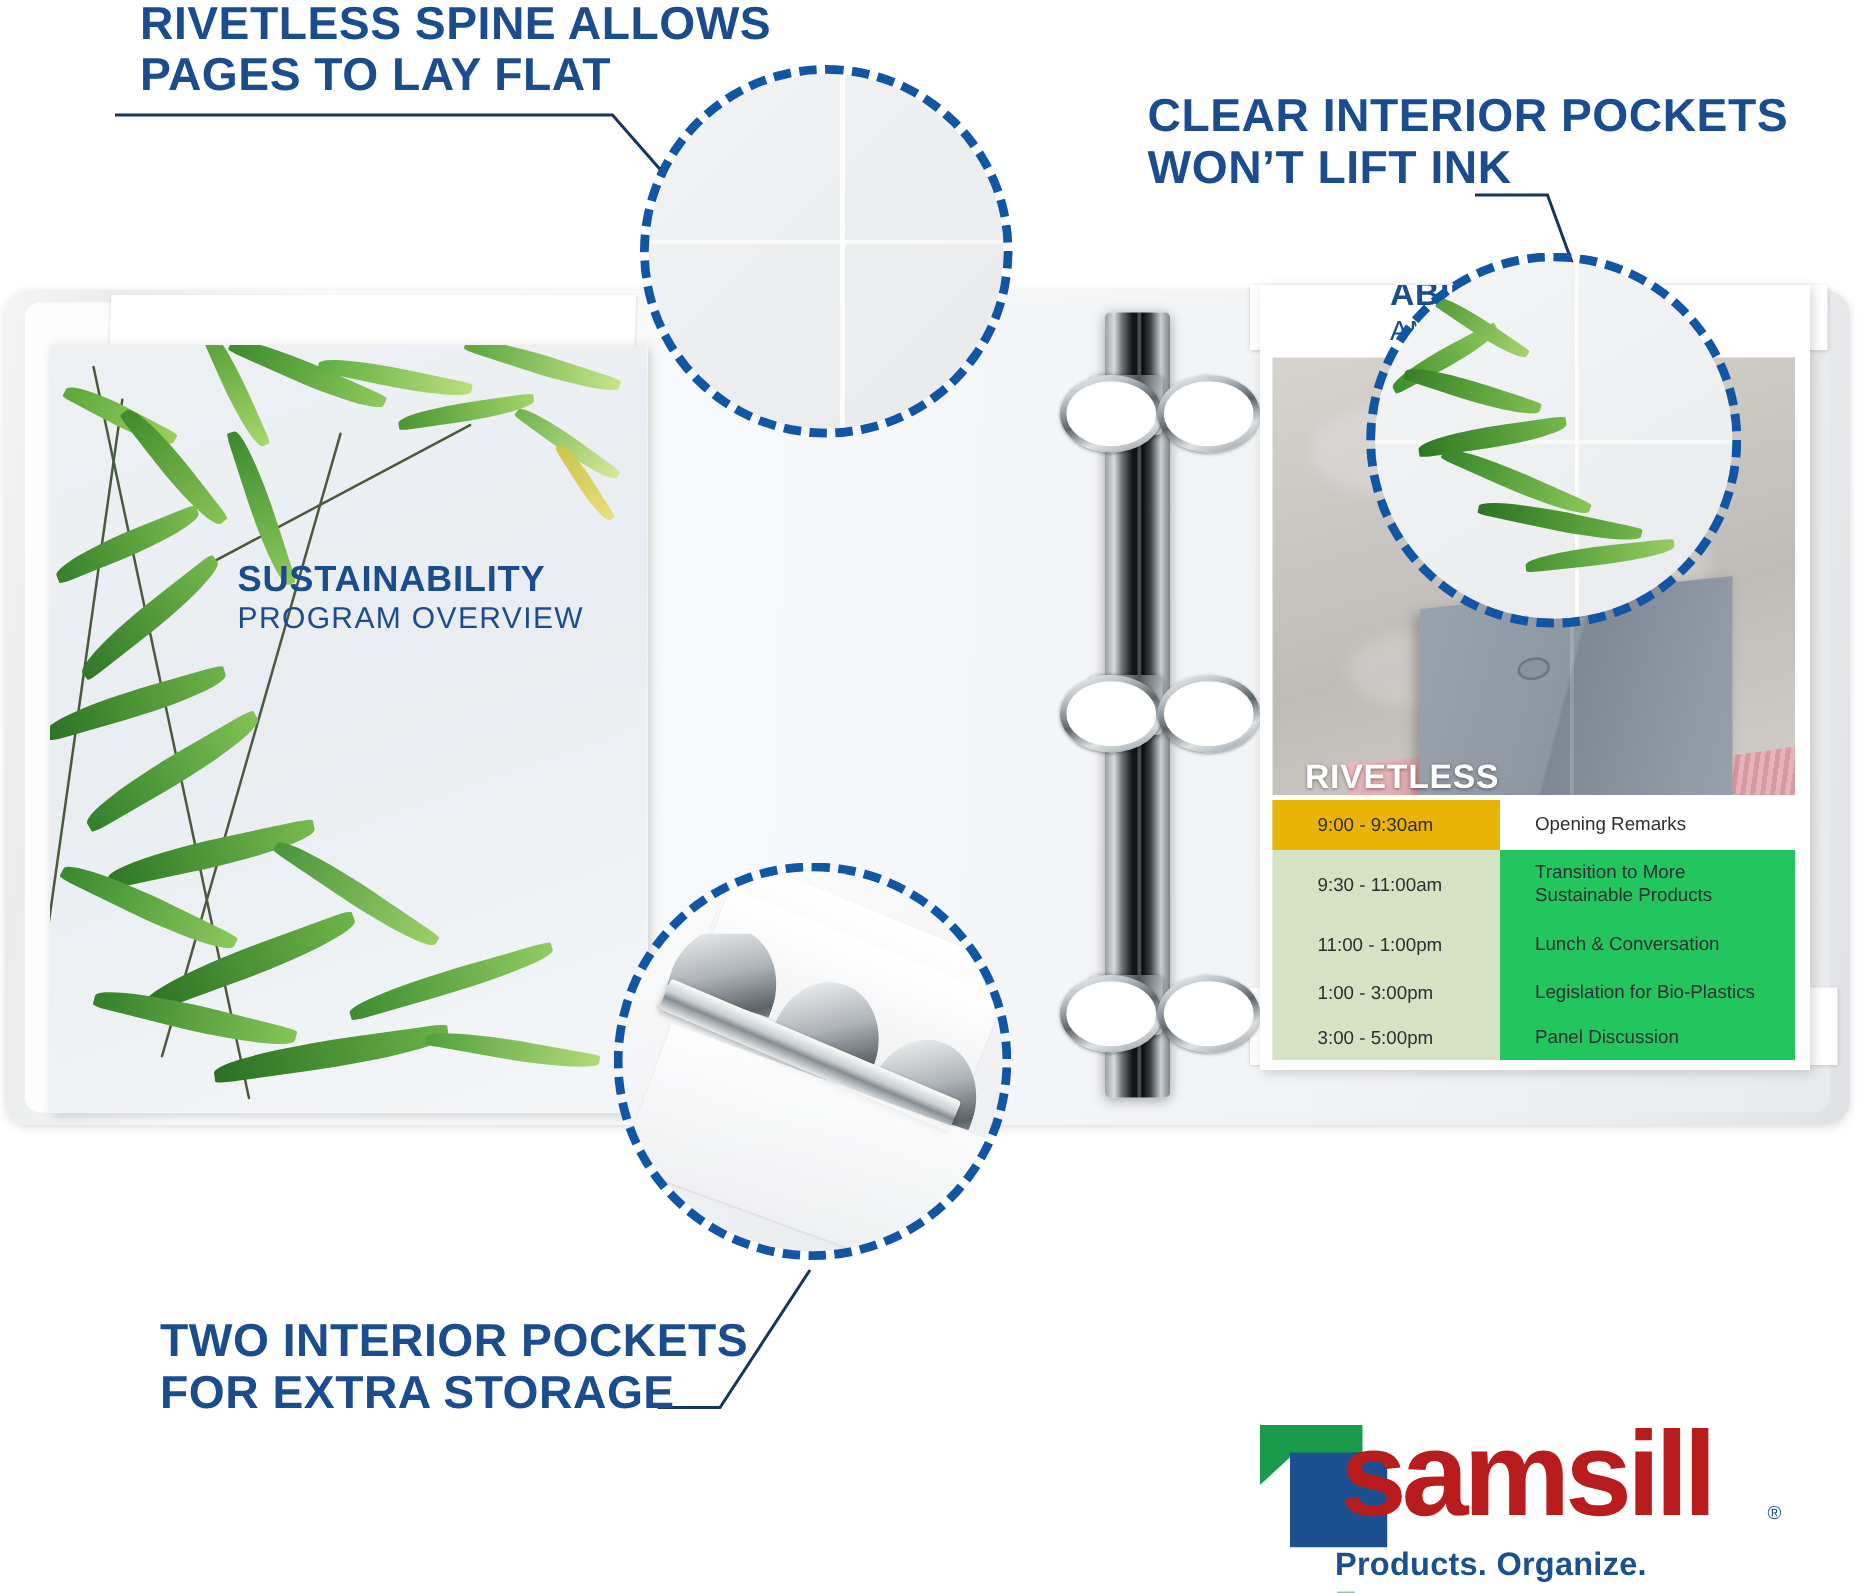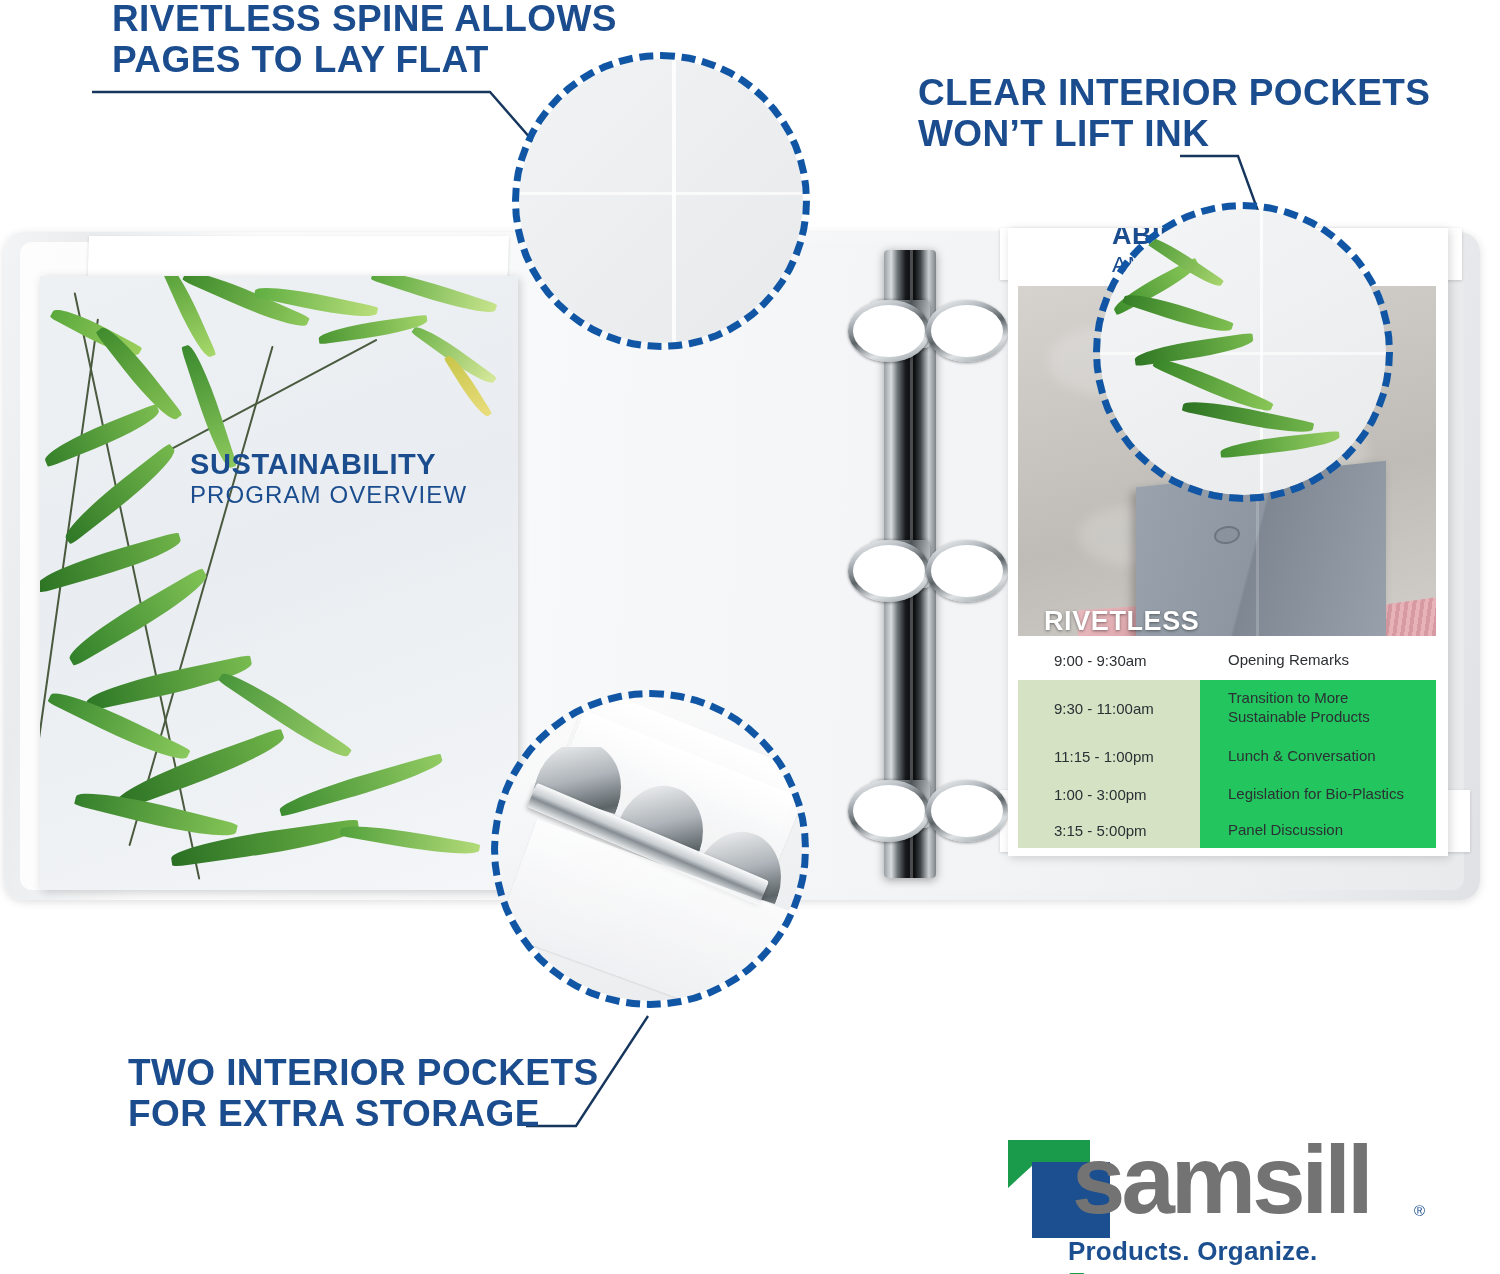--- a/index.html
+++ b/index.html
@@ -90,21 +90,21 @@
   #sched-label{position:absolute;left:36px;top:378px;color:#ffffff;font-weight:bold;
     font-size:27px;letter-spacing:.6px;text-shadow:0 1px 3px rgba(0,0,0,.45);}
   #sched-table{position:absolute;left:10px;top:412px;width:418px;height:208px;
     background:#f2f3f4;display:flex;}
   #sched-times{width:182px;background:#d5e3c4;}
   #sched-items{flex:1;background:#22c55e;}
   .srow-t,.srow-i{display:flex;align-items:center;color:#2c2f33;font-size:15px;}
   .srow-t{justify-content:flex-start;padding-left:36px;}
   .srow-i{padding-left:28px;line-height:1.25;}
   .srow-i.first{background:#ffffff;}
-  .srow-t.first{background:#ffffff;}
+  .srow-t.first{background:#eab308;}
 
   
   .zoom-circle{position:absolute;border-radius:50%;
     border:7px dashed #1156a5;box-sizing:border-box;}
   .zoom-fill{position:absolute;border-radius:50%;overflow:hidden;}
   #zc1{left:512px;top:52px;width:298px;height:298px;}
   #zf1{left:519px;top:59px;width:284px;height:284px;
     background:linear-gradient(135deg,#f2f3f4 0%,#eceeef 50%,#e7e9ea 100%);}
   #zf1 .cross-v{position:absolute;left:54%;top:0;width:4px;height:100%;background:rgba(255,255,255,.85);}
   #zf1 .cross-h{position:absolute;left:0;top:47%;width:100%;height:3px;background:rgba(255,255,255,.7);}
@@ -123,21 +123,21 @@
     clip-path:inset(0 0 42% 0);}
   #rail{position:absolute;left:10px;top:84px;width:252px;height:26px;transform:rotate(23deg);
     background:linear-gradient(180deg,#fafbfb,#c9ced2 40%,#868d92 60%,#e6e9eb 100%);
     border-radius:3px;box-shadow:0 2px 5px rgba(0,0,0,.3);}
   .paper-stack{position:absolute;background:linear-gradient(180deg,#ffffff,#f0f1f3);
     box-shadow:0 1px 2px rgba(0,0,0,.12);}
 
   
   #logo{position:absolute;left:1006px;top:1136px;width:440px;height:128px;}
   #logo-mark{position:absolute;left:0;top:2px;width:104px;height:100px;}
-  #logo-word{position:absolute;left:66px;top:-4px;color:#737373;font-weight:bold;
+  #logo-word{position:absolute;left:66px;top:-4px;color:#b91c1c;font-weight:bold;
     font-size:96px;letter-spacing:-4px;line-height:1;}
   #logo-reg{position:absolute;left:408px;top:66px;color:#1c4f8f;font-size:15px;}
   #logo-tag{position:absolute;left:62px;top:100px;font-size:26px;font-weight:bold;letter-spacing:.2px;}
   #logo-tag .b{color:#1c4f8f;} #logo-tag .g{color:#1a9a4b;}
 </style>
 </head>
 <body>
 
 <div id="stage">
 
@@ -237,23 +237,23 @@
       <div id="folder"></div>
       <div id="folder-dot"></div>
     </div>
 
     <div id="sched-label">RIVETLESS</div>
 
     <div id="sched-table">
       <div id="sched-times">
         <div class="srow-t first" style="height:40px;">9:00 - 9:30am</div>
         <div class="srow-t" style="height:56px;">9:30 - 11:00am</div>
-        <div class="srow-t" style="height:40px;">11:15 - 1:00pm</div>
+        <div class="srow-t" style="height:40px;">11:00 - 1:00pm</div>
         <div class="srow-t" style="height:36px;">1:00 - 3:00pm</div>
-        <div class="srow-t" style="height:36px;">3:15 - 5:00pm</div>
+        <div class="srow-t" style="height:36px;">3:00 - 5:00pm</div>
       </div>
       <div id="sched-items">
         <div class="srow-i first" style="height:40px;">Opening Remarks</div>
         <div class="srow-i" style="height:56px;white-space:pre-line;">Transition to More
 Sustainable Products</div>
         <div class="srow-i" style="height:40px;">Lunch &amp; Conversation</div>
         <div class="srow-i" style="height:36px;">Legislation for Bio-Plastics</div>
         <div class="srow-i" style="height:36px;">Panel Discussion</div>
       </div>
     </div>

